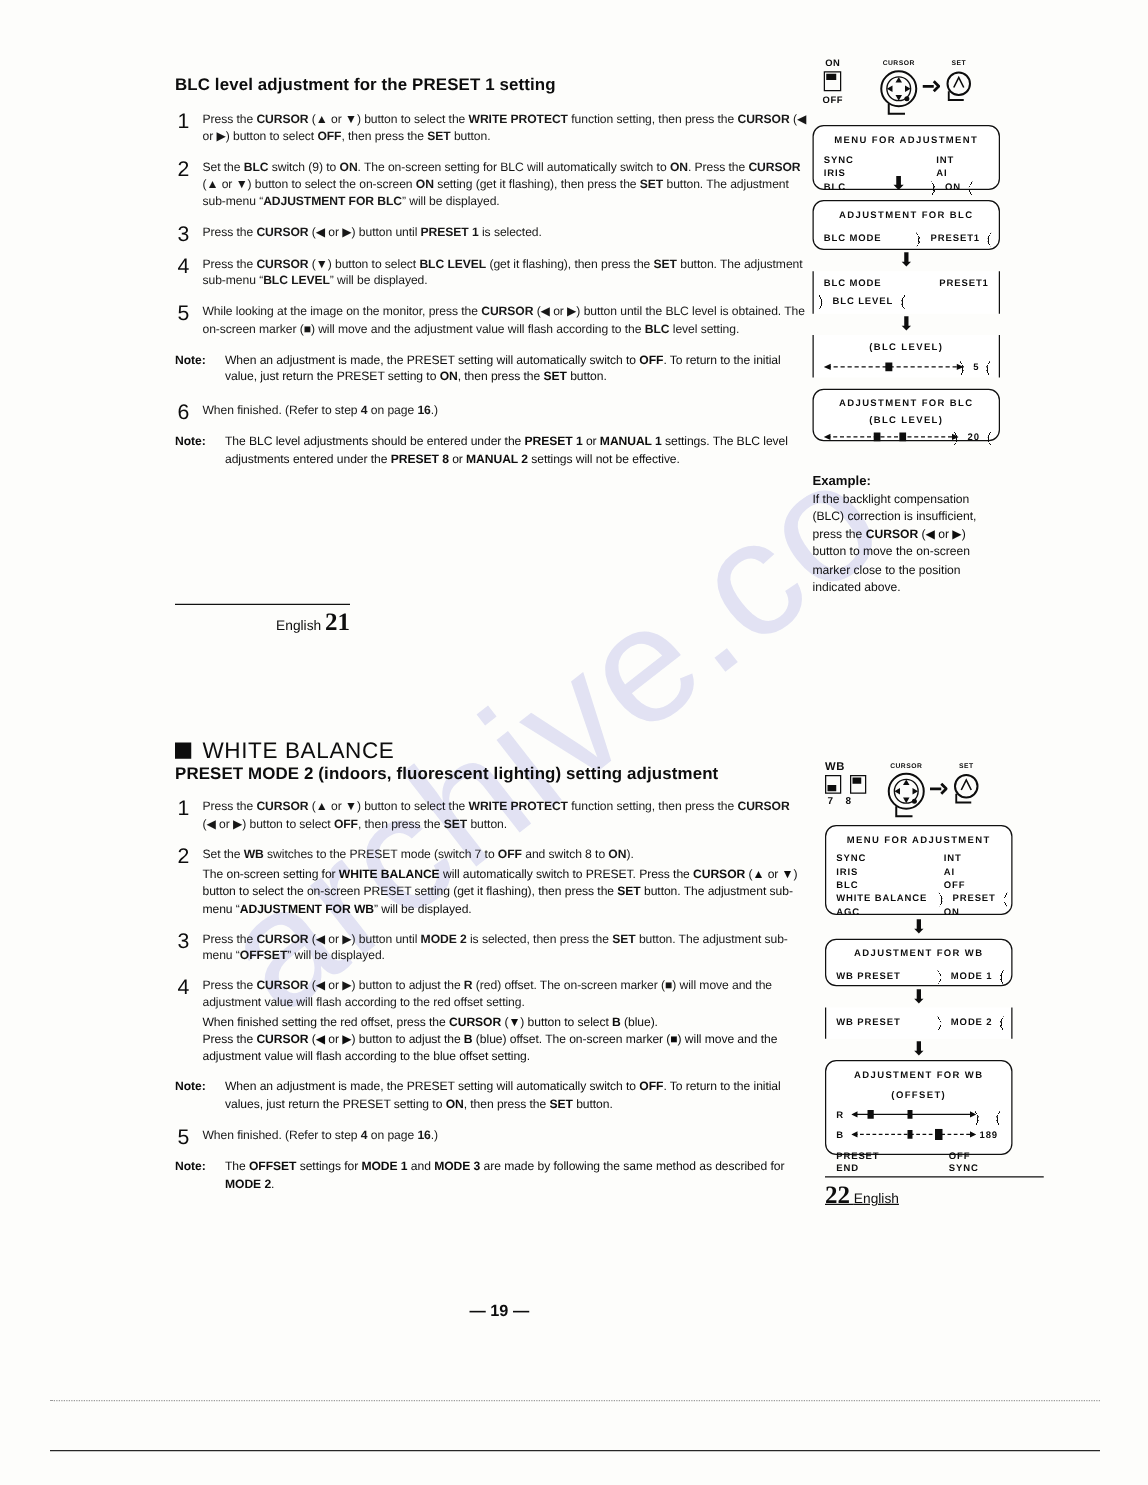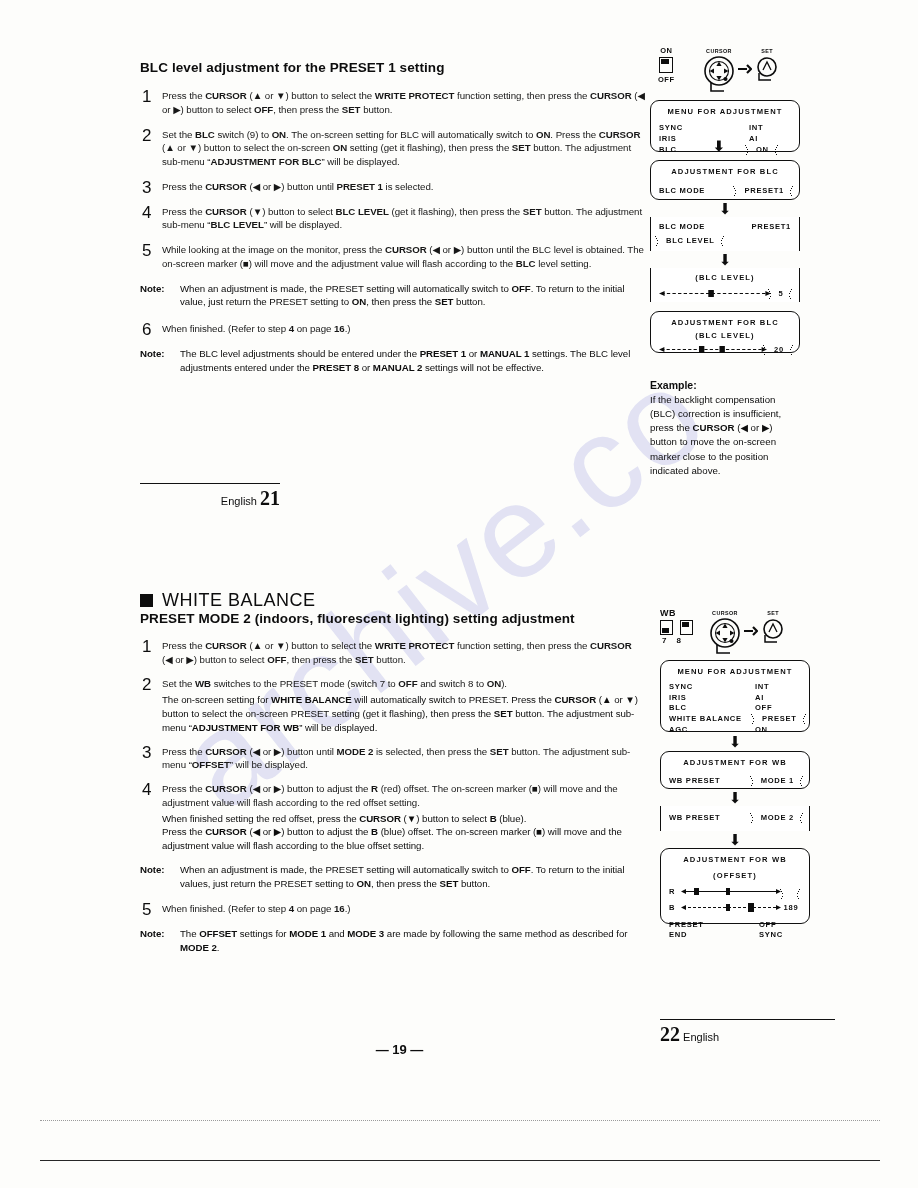--- a/index.html
+++ b/index.html
@@ -479,21 +479,21 @@
           <div>END</div>
         </div>
         <div style="width:42px;line-height:1.35;">
           <div>OFF</div>
           <div>SYNC</div>
         </div>
       </div>
     </div>
   </div>
 
-  <div class="page" style="left:660px;top:1019px;width:175px;">
+  <div class="page" style="left:660px;top:941px;width:175px;text-decoration:underline;">
     <div class="footrule"></div>
     <div class="foot" style="text-align:left;padding-top:3px;">
       <span class="pg">22</span>
       <span>English</span>
     </div>
   </div>
 
   <div class="page" style="left:0;top:1040px;width:799px;text-align:center;">
     <span style="font-size:13px;font-weight:700;">— 19 —</span>
   </div>

